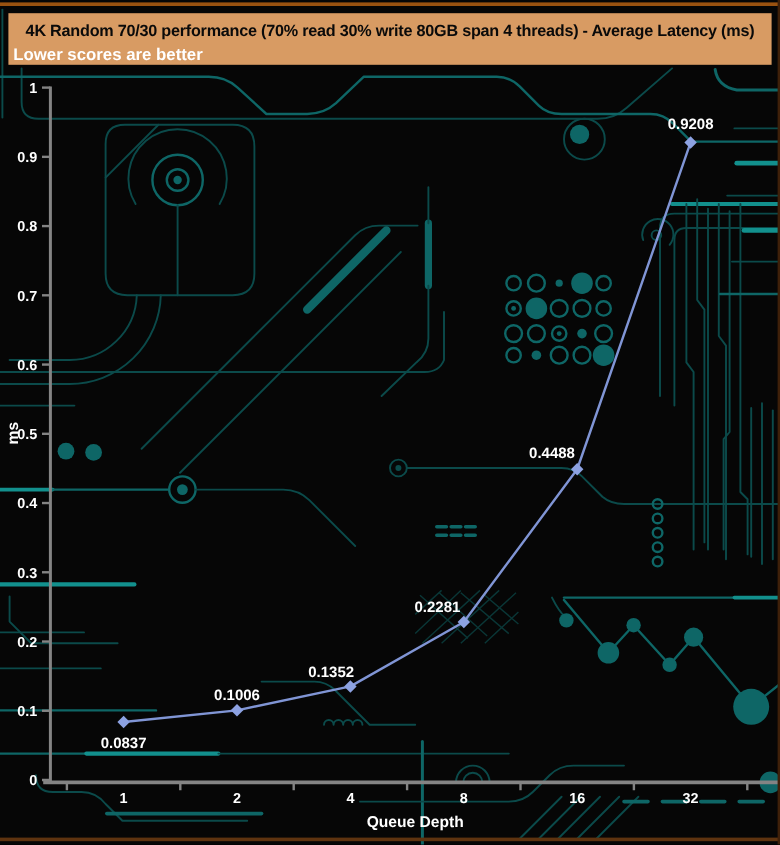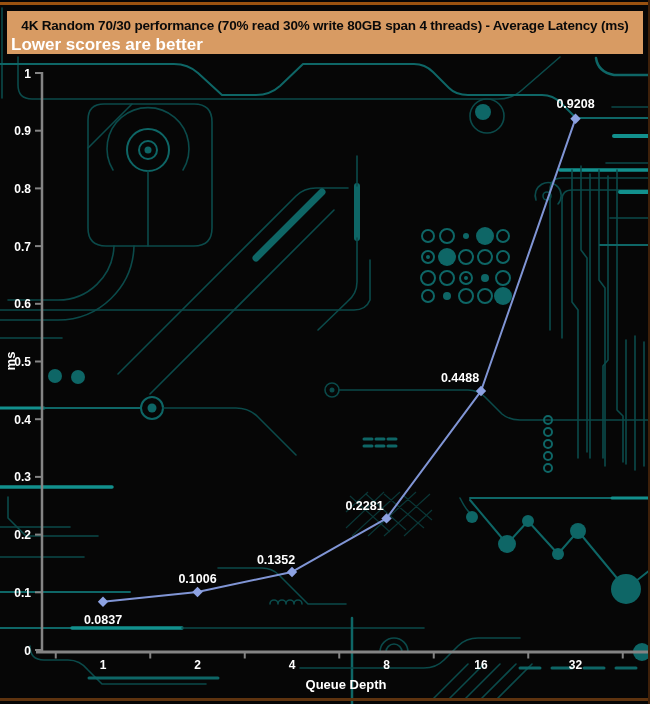--- a/index.html
+++ b/index.html
@@ -11,21 +11,21 @@
   .t2{stroke:var(--mid);stroke-width:2;fill:none;stroke-linejoin:round;stroke-linecap:round;}
   .t3{stroke:var(--bright);stroke-width:2.5;fill:none;stroke-linecap:round;}
   .tdim{stroke:var(--faint);stroke-width:1.2;fill:none;}
   .f1{fill:var(--dim);stroke:none;}
   .f2{fill:var(--mid);stroke:none;}
   
   .titlebar{position:absolute;left:7px;top:11px;width:636px;height:43px;background:var(--bar);
             display:flex;flex-direction:column;z-index:5;}
   .title{flex:1;display:flex;align-items:center;justify-content:center;white-space:nowrap;
          font-weight:bold;font-size:13.5px;letter-spacing:-0.2px;color:#0a0a0a;}
-  .subtitle{font-weight:bold;font-size:17px;color:#fff;padding:0 0 3px 4px;line-height:12px;}
+  .subtitle{font-weight:bold;font-size:14px;color:#fff;padding:0 0 3px 4px;line-height:12px;}
   
   .border-top{position:absolute;top:2px;left:0;width:650px;height:3px;background:var(--btop);z-index:6;}
   .border-bottom{position:absolute;top:698px;left:0;width:650px;height:2.5px;background:var(--bbot);z-index:6;}
   .border-right{position:absolute;top:0;right:0;width:2px;height:704px;background:#3f2009;z-index:6;}
   
   .ticklab{font:bold 12px "Liberation Sans","DejaVu Sans",sans-serif;fill:#fff;}
   .vallab{font:bold 12.5px "Liberation Sans","DejaVu Sans",sans-serif;fill:#fff;}
   .axtitle{font:bold 13px "Liberation Sans","DejaVu Sans",sans-serif;fill:#fff;}
 </style>
 </head>

